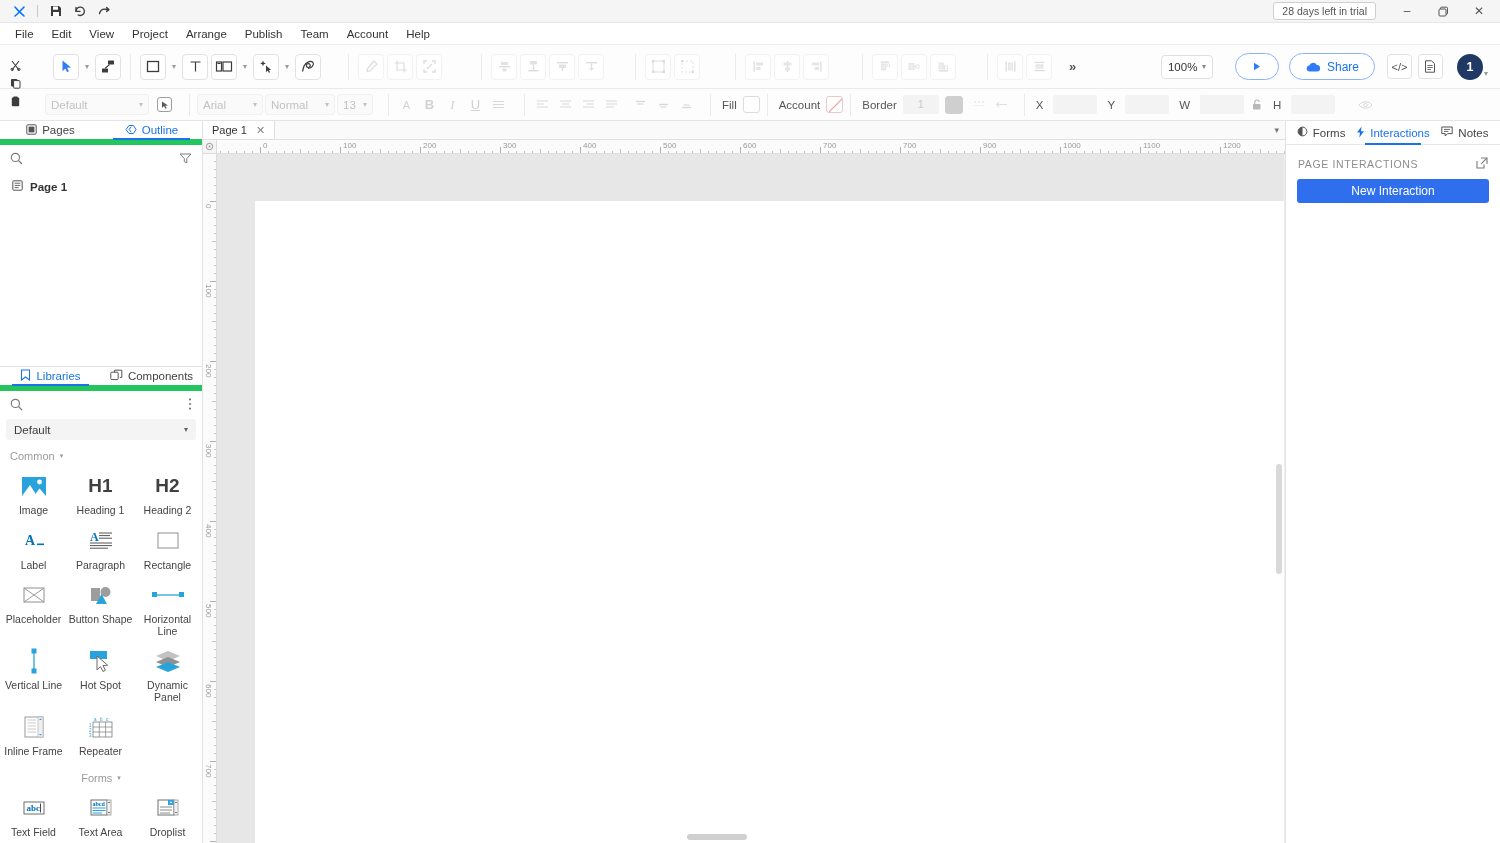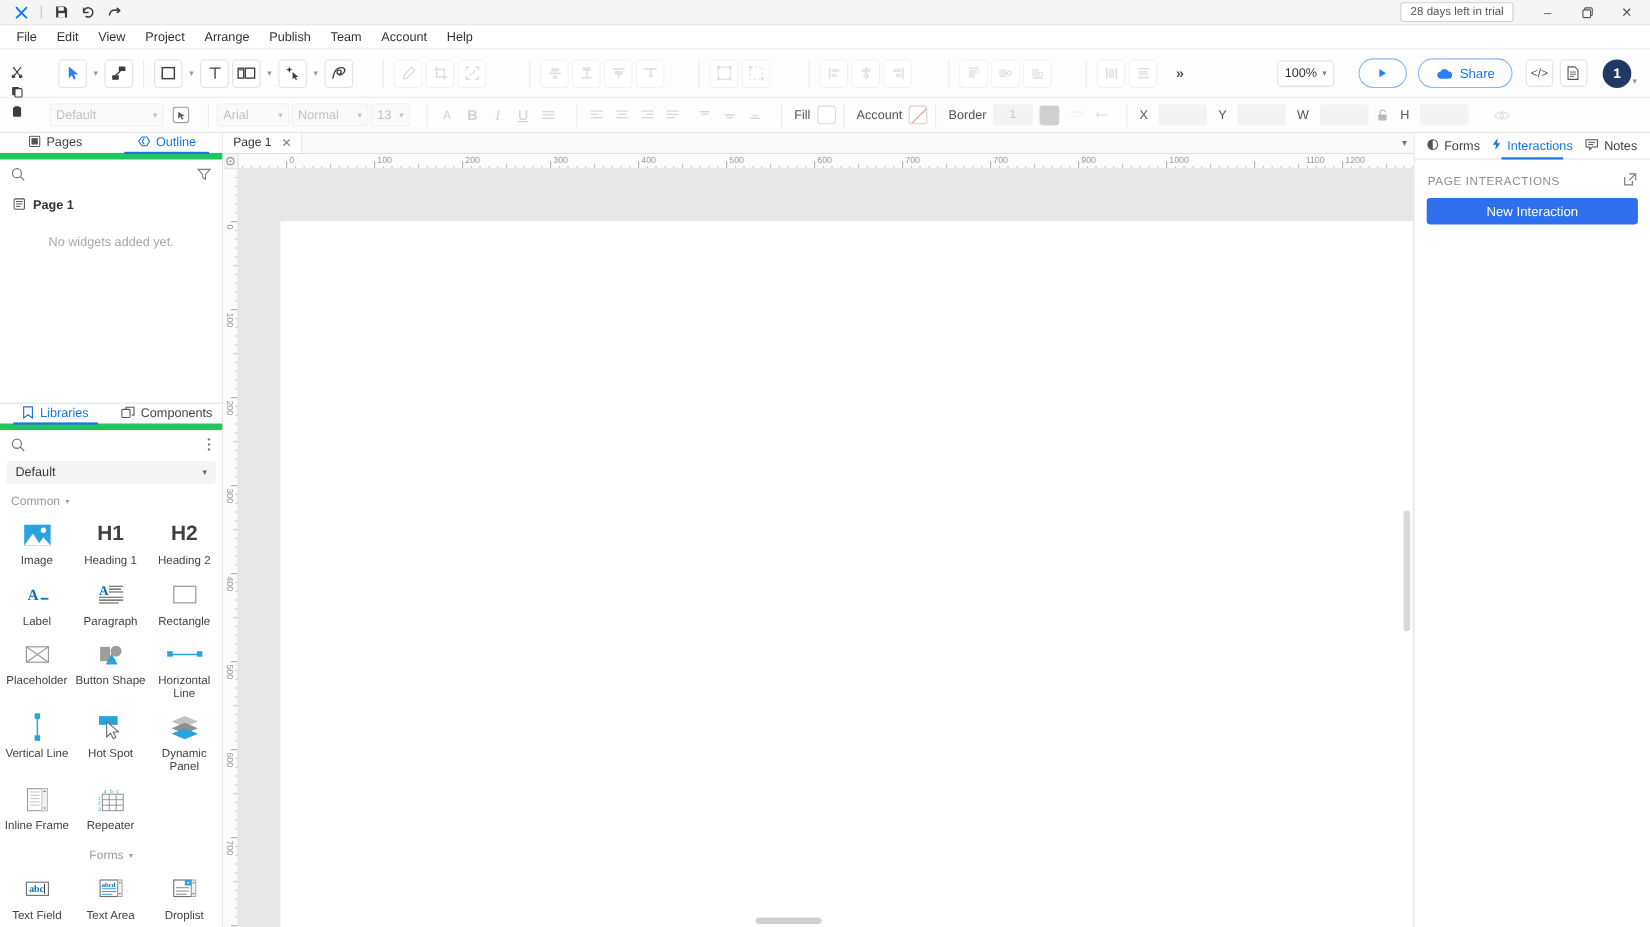--- a/index.html
+++ b/index.html
@@ -757,21 +757,20 @@
       <div class="outline-tree">
         <div class="tree-node">
           <span>
             <svg width="11" height="11" viewBox="0 0 11 11">
                 <rect x="0.8" y="0.8" width="9.4" height="9.4" rx="1" stroke="#555" stroke-width="1" fill="none"></rect>
                 <path d="M2.6 3.2 H8.4 M2.6 5.4 H8.4 M2.6 7.6 H6.6" stroke="#555" stroke-width="0.9"></path>
               </svg>
           </span>
           <span>Page 1</span>
         </div>
-        <div class="empty-note">No widgets added yet.</div>
       </div>
 
       <div class="outline-spacer"></div>
 
       <div class="libpane">
         <div class="tabrow">
           <div class="tab active">
             <span>
               <svg width="11" height="12" viewBox="0 0 11 12">
                   <path d="M1.5 0.9 H9.5 V11 L5.5 8 L1.5 11 Z" stroke="#1a73e8" stroke-width="1.05" fill="none"></path>
@@ -1136,21 +1135,21 @@
             <div class="tick min" style="left: 851px;"></div>
             <div class="tick min" style="left: 859px;"></div>
             <div class="tick min" style="left: 867px;"></div>
             <div class="tick min" style="left: 875px;"></div>
             <div class="tick mid" style="left: 883px;"></div>
             <div class="tick min" style="left: 891px;"></div>
             <div class="tick min" style="left: 899px;"></div>
             <div class="tick min" style="left: 907px;"></div>
             <div class="tick min" style="left: 915px;"></div>
             <div class="tick maj" style="left: 923px;"></div>
-            <div class="lbl" style="left: 970px;">1100</div>
+            <div class="lbl" style="left: 926px;">1100</div>
             <div class="tick min" style="left: 931px;"></div>
             <div class="tick min" style="left: 939px;"></div>
             <div class="tick min" style="left: 947px;"></div>
             <div class="tick min" style="left: 955px;"></div>
             <div class="tick mid" style="left: 963px;"></div>
             <div class="tick min" style="left: 971px;"></div>
             <div class="tick min" style="left: 979px;"></div>
             <div class="tick min" style="left: 987px;"></div>
             <div class="tick min" style="left: 995px;"></div>
             <div class="tick maj" style="left: 1003px;"></div>

